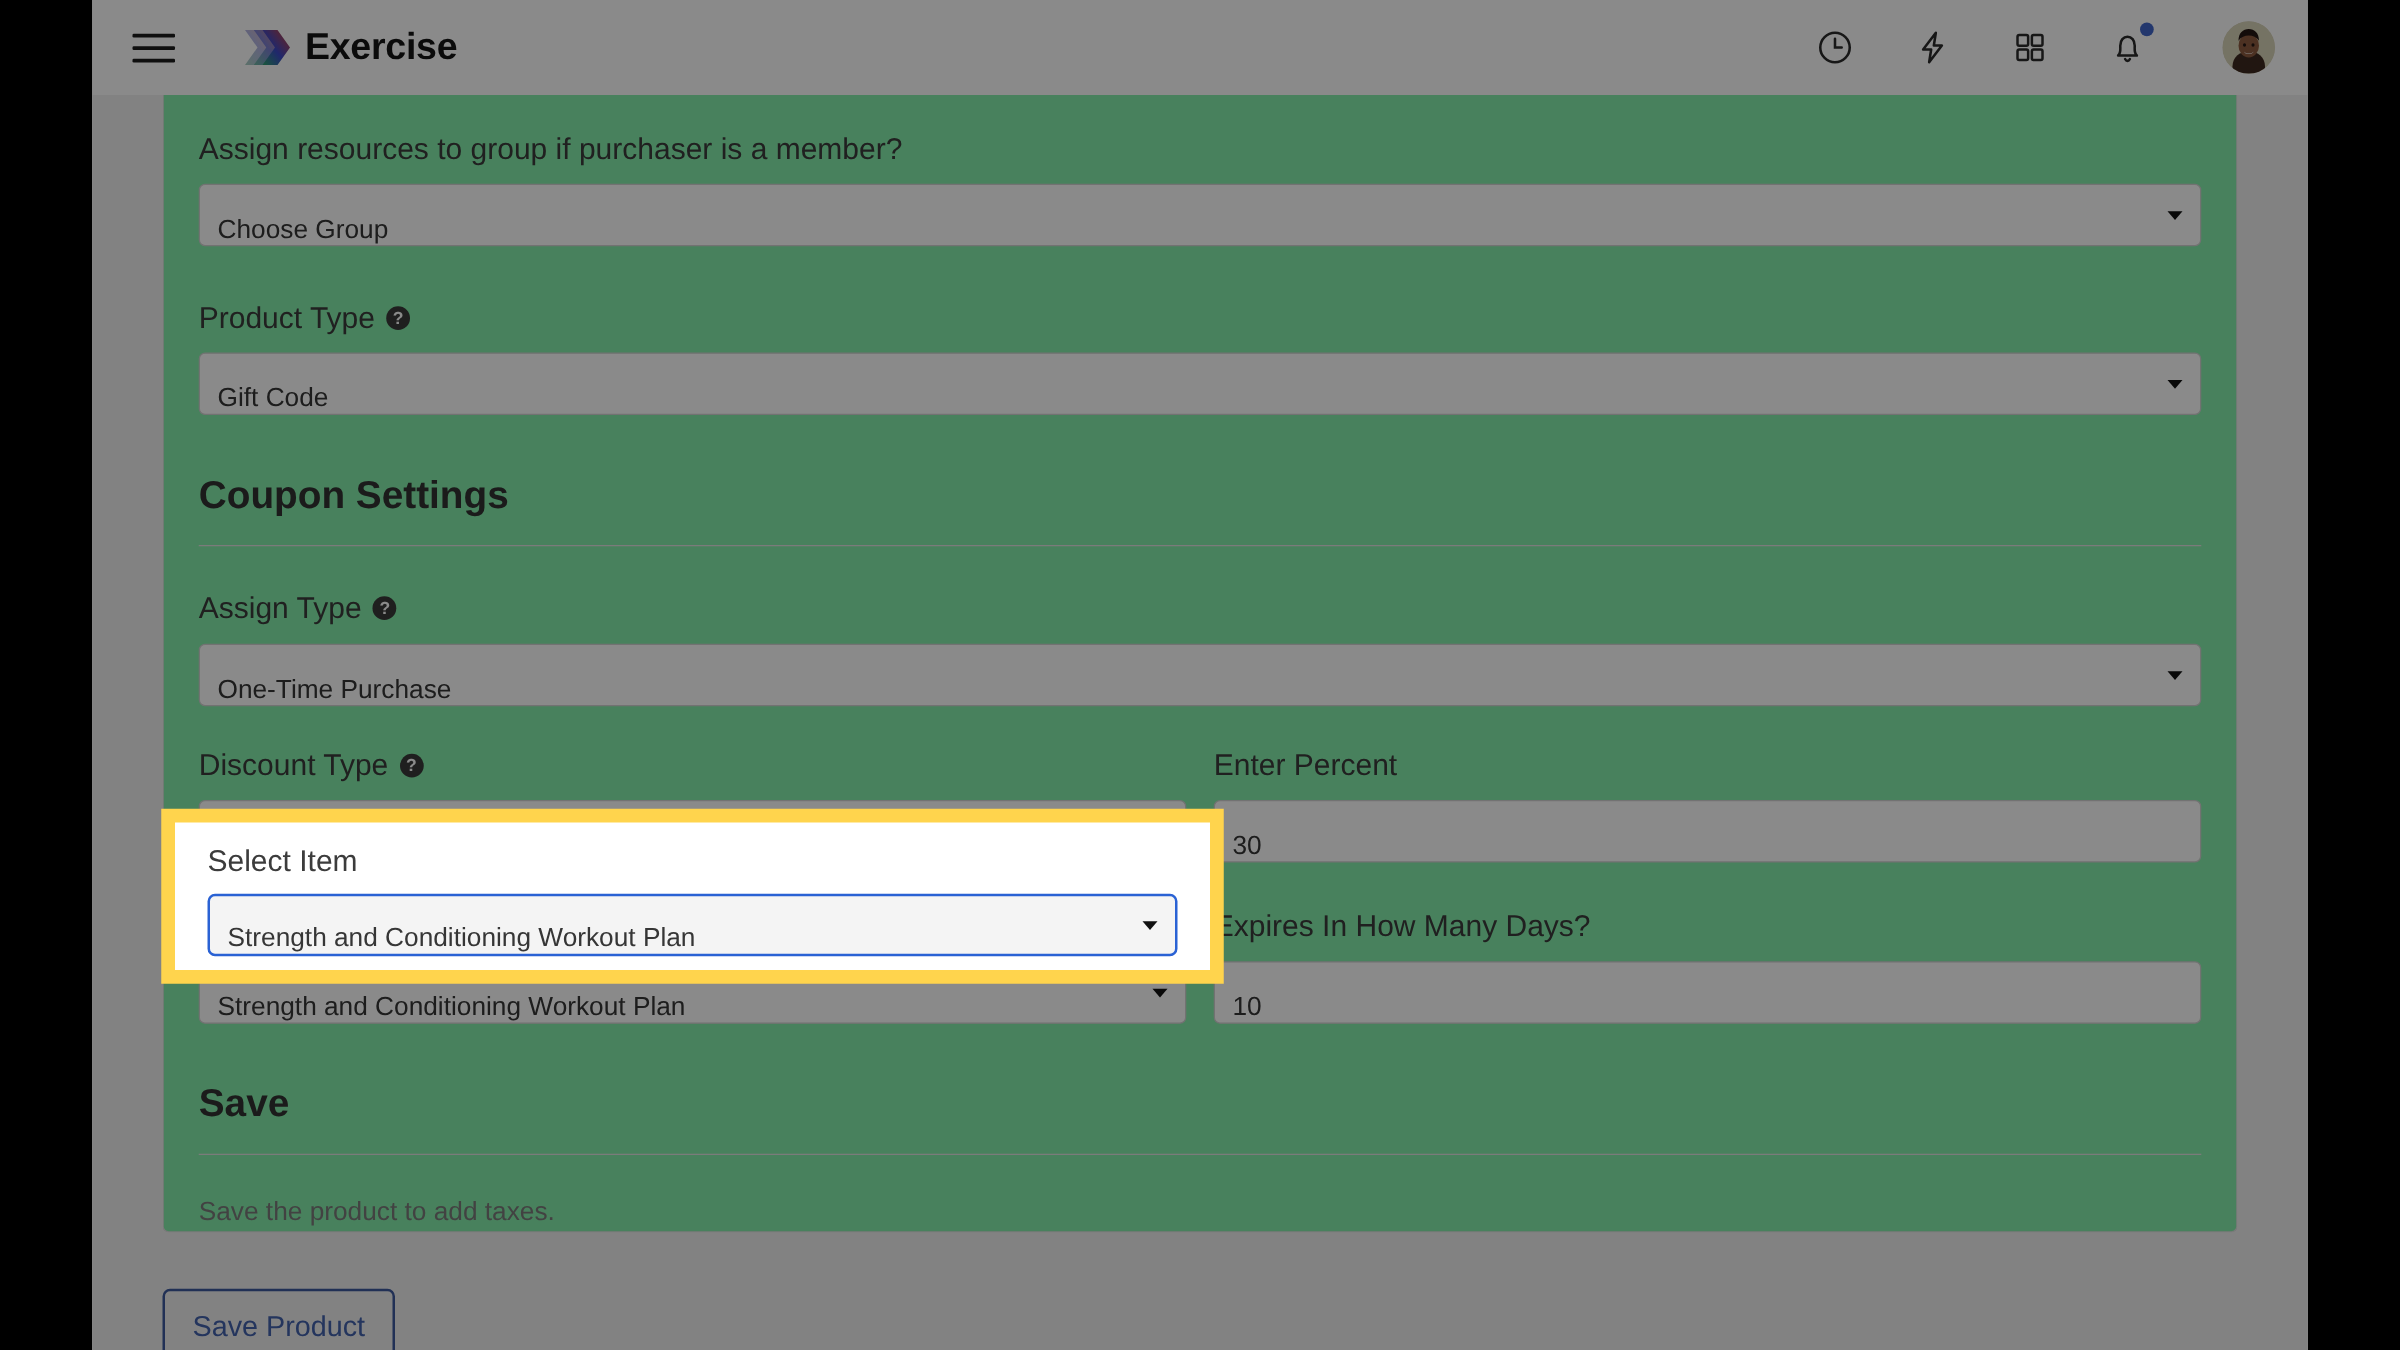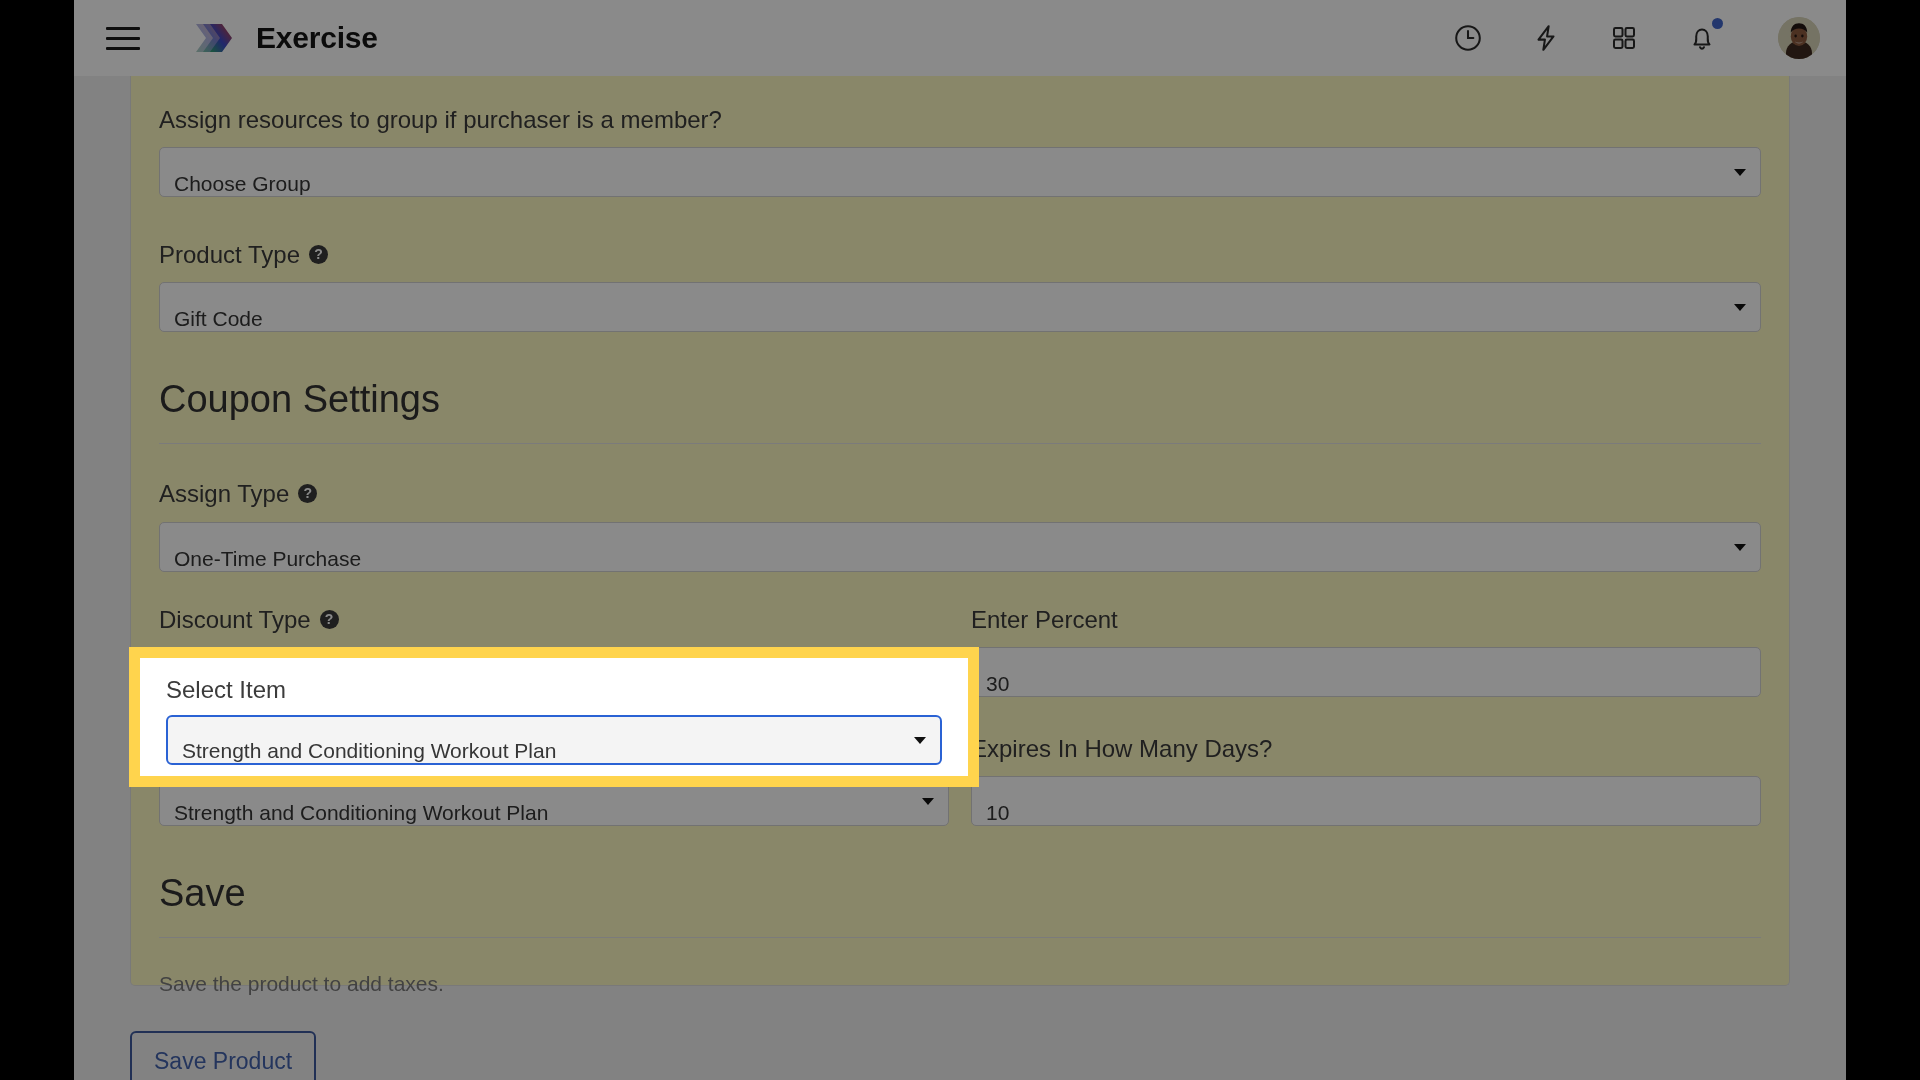--- a/index.html
+++ b/index.html
@@ -53,21 +53,21 @@
   .hamburger {
     width: 34px; height: 30px;
     display: flex; flex-direction: column; justify-content: center;
     gap: 7px;
     cursor: pointer;
     margin-left: 8px;
   }
   .hamburger i { display:block; height: 3px; background: #1c1c1c; border-radius: 1px; }
 
   .brand {
-    display: flex; align-items: center; gap: 24px;
+    display: flex; align-items: center; gap: 12px;
     margin-left: 52px;
     justify-content: space-between;
   }
   .brand-mark { width: 40px; height: 36px; display:block; }
   .brand-name {
     font-size: 30px;
     font-weight: 700;
     color: #151515;
     letter-spacing: -0.2px;
   }
@@ -107,21 +107,21 @@
     height: calc(1080px - 76px);
     background: #f1f1f1;
   }
 
   #card {
     position: absolute;
     left: 56px;
     top: 0;
     width: 1660px;
     height: 910px;
-    background: #fef9c3;
+    background: #86efac;
     border: 1px solid #e0e0e0;
     border-top: none;
     border-radius: 0 0 5px 5px;
   }
 
   #card-inner {
     padding: 28px 28px 0 28px;
   }
 
   
@@ -171,25 +171,25 @@
     right: 14px;
     top: 50%;
     margin-top: -3px;
     width: 0; height: 0;
     border-left: 6px solid transparent;
     border-right: 6px solid transparent;
     border-top: 7px solid #111111;
   }
 
   .section-title {
-    font-size: 38px;
+    font-size: 31px;
     color: #333333;
     margin-top: 46px;
     margin-bottom: 22px;
-    font-weight: 400;
+    font-weight: 700;
   }
   .rule {
     height: 1px;
     background: #e4e4e4;
     margin-bottom: 34px;
   }
 
   .row2 {
     display: flex;
     gap: 22px;

